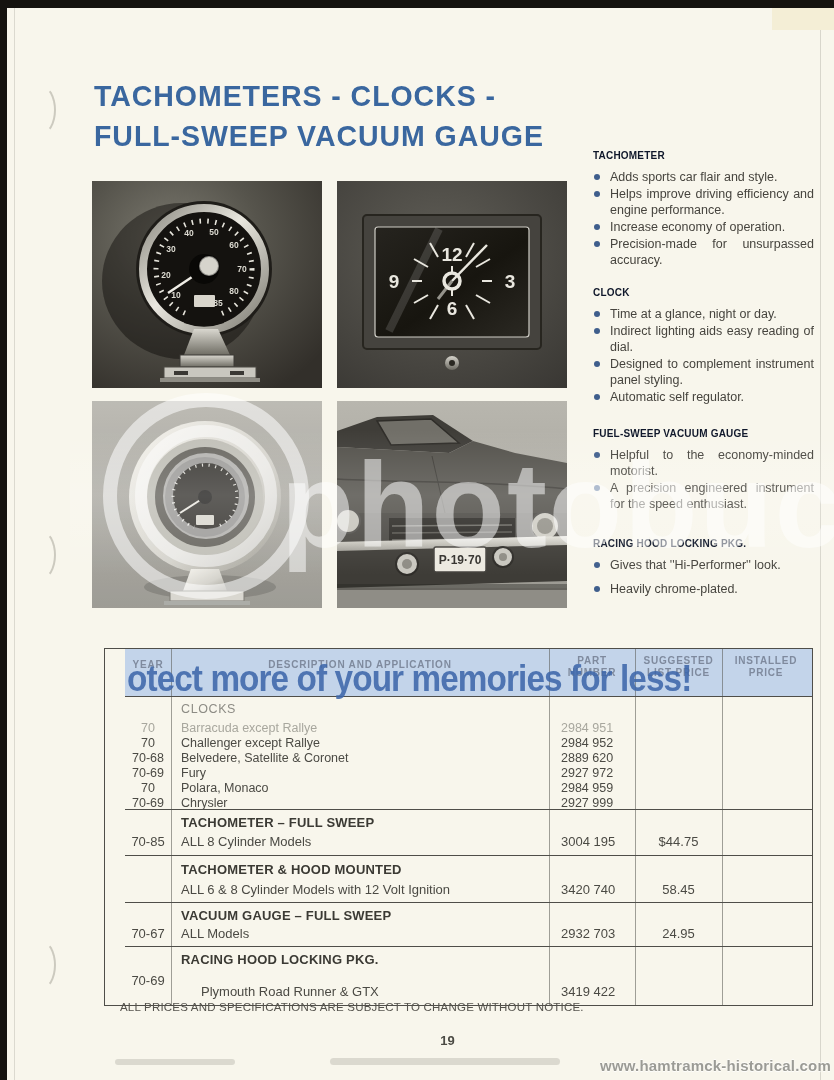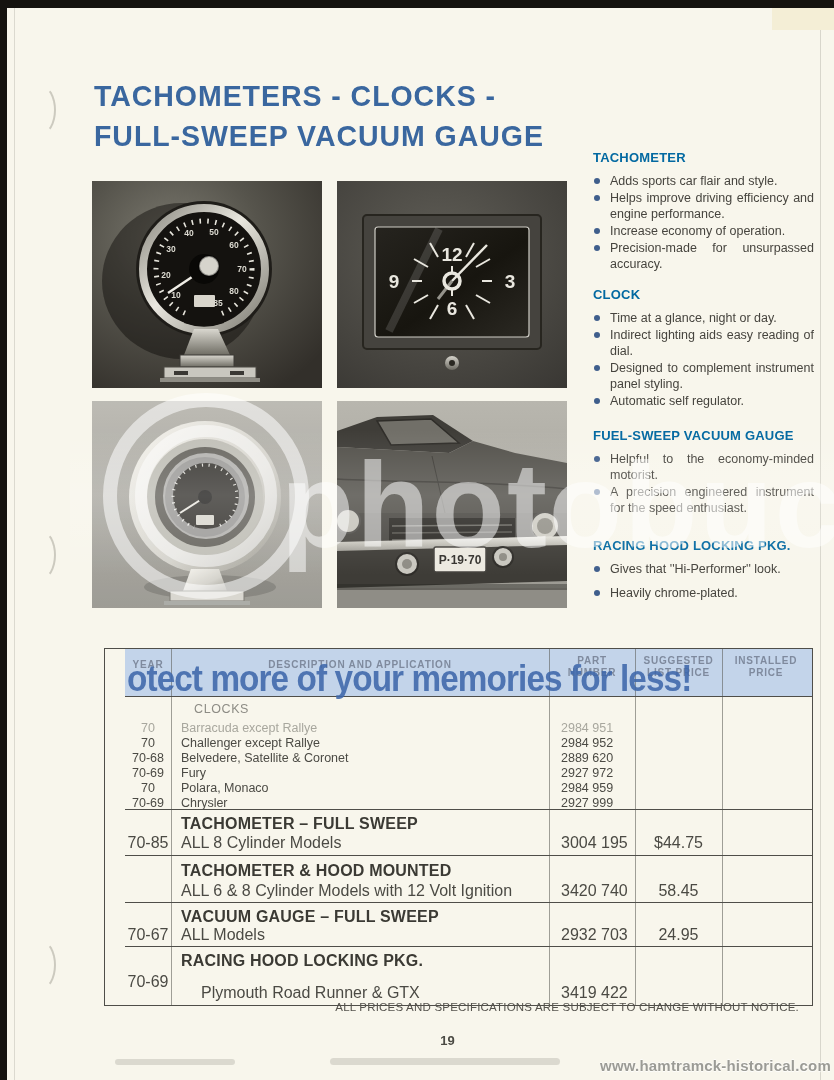--- a/index.html
+++ b/index.html
@@ -15,50 +15,50 @@
           border-right-color:rgba(150,148,138,.45);border-radius:50%;left:26px;}
   
   .title{position:absolute;left:94px;top:76px;color:#3a679f;font-weight:bold;font-size:30px;
          line-height:40px;letter-spacing:1px;transform:scaleX(.95);transform-origin:left top;white-space:nowrap;}
   
   .photo{position:absolute;width:230px;height:207px;z-index:1;}
   .p1{left:92px;top:181px;} .p2{left:337px;top:181px;}
   .p3{left:92px;top:401px;} .p4{left:337px;top:401px;}
   
   .info-sec{position:absolute;left:593px;width:221px;z-index:2;}
-  .info-head{color:#0369a1;font-weight:bold;font-size:13px;letter-spacing:.2px;margin-bottom:8px;}
+  .info-head{color:#0f172a;font-weight:bold;font-size:10px;letter-spacing:.2px;margin-bottom:8px;}
   .bullet-item{position:relative;padding-left:17px;font-size:12.5px;line-height:16px;
                color:#46443e;text-align:justify;margin-bottom:1px;}
   .bullet{position:absolute;left:1px;top:5px;width:6px;height:6px;border-radius:50%;background:#3f5e8c;}
   .sp{margin-top:8px;}
   
   .table{position:absolute;left:104px;top:648px;width:687px;border:1.5px solid #4f4e49;z-index:2;background:#f8f6ec;padding-left:20px;}
   .thead{position:relative;height:47px;background:#c3d4ea;border-bottom:1.5px solid #4f4e49;overflow:visible;}
   .hlab{position:absolute;color:rgba(104,114,132,.75);font-weight:bold;font-size:10px;
         letter-spacing:.8px;text-align:center;z-index:1;line-height:12px;}
   .band-wm{position:absolute;left:2px;top:9px;font-size:37px;font-weight:bold;color:rgba(62,103,170,.88);
            white-space:nowrap;letter-spacing:-1px;transform:scaleX(.9);transform-origin:left top;z-index:2;}
   .colline{position:absolute;top:0;bottom:0;width:1px;background:rgba(86,86,80,.55);}
   .c1{left:46px;} .c2{left:424px;} .c3{left:510px;} .c4{left:597px;}
   .tgroup{position:relative;height:112px;}
-  .glabel{position:absolute;left:69px;top:5px;color:#8d8c85;font-size:12.5px;letter-spacing:.6px;}
+  .glabel{position:absolute;left:56px;top:5px;color:#8d8c85;font-size:12.5px;letter-spacing:.6px;}
   .trow{position:absolute;left:0;right:0;height:15px;font-size:12.5px;color:#4b4a44;}
   .trow.faded{color:#a8a79e;}
   .trow .year{position:absolute;left:0;width:46px;text-align:center;}
   .trow .desc{position:absolute;left:56px;white-space:nowrap;}
   .trow .part{position:absolute;left:436px;}
-  .tsec{position:relative;border-top:1.5px solid #4f4e49;font-size:16px;color:#4b4a44;}
+  .tsec{position:relative;border-top:1.5px solid #4f4e49;font-size:13px;color:#4b4a44;}
   .tsec .stitle{position:absolute;left:56px;font-weight:bold;color:#3b3a34;letter-spacing:.2px;white-space:nowrap;}
   .tsec .year{position:absolute;left:0;width:46px;text-align:center;}
   .tsec .desc{position:absolute;left:56px;white-space:nowrap;}
   .tsec .desc2{position:absolute;left:76px;white-space:nowrap;}
   .tsec .part{position:absolute;left:436px;}
   .tsec .price{position:absolute;left:510px;width:87px;text-align:center;}
   
-  .footnote{position:absolute;left:112px;top:1001px;width:687px;text-align:right;font-size:11.5px;
+  .footnote{position:absolute;left:120px;top:1001px;width:687px;text-align:left;font-size:11.5px;
             letter-spacing:.2px;color:#55534d;z-index:2;}
   .pagenum{position:absolute;left:104px;top:1033px;width:687px;text-align:center;font-size:13px;
            font-weight:bold;color:#4b4a44;z-index:2;}
   .site-wm{position:absolute;right:3px;top:1057px;font-size:15px;font-weight:bold;color:#9b9b95;
            letter-spacing:.2px;text-shadow:0 1px 1px rgba(255,255,255,.95),0 -1px 1px rgba(255,255,255,.8);z-index:7;}
   .smudge{position:absolute;background:rgba(166,164,156,.35);border-radius:4px;z-index:1;}
   
   .wm{position:absolute;left:0;top:0;width:834px;height:1080px;pointer-events:none;z-index:5;}
   .wm-text{position:absolute;left:281px;top:436px;font-size:120px;font-weight:bold;letter-spacing:2px;
            color:rgba(255,255,255,.52);white-space:nowrap;}

